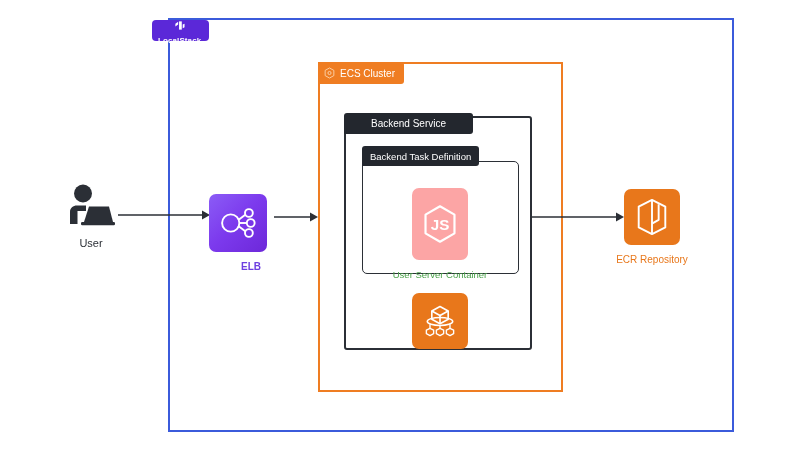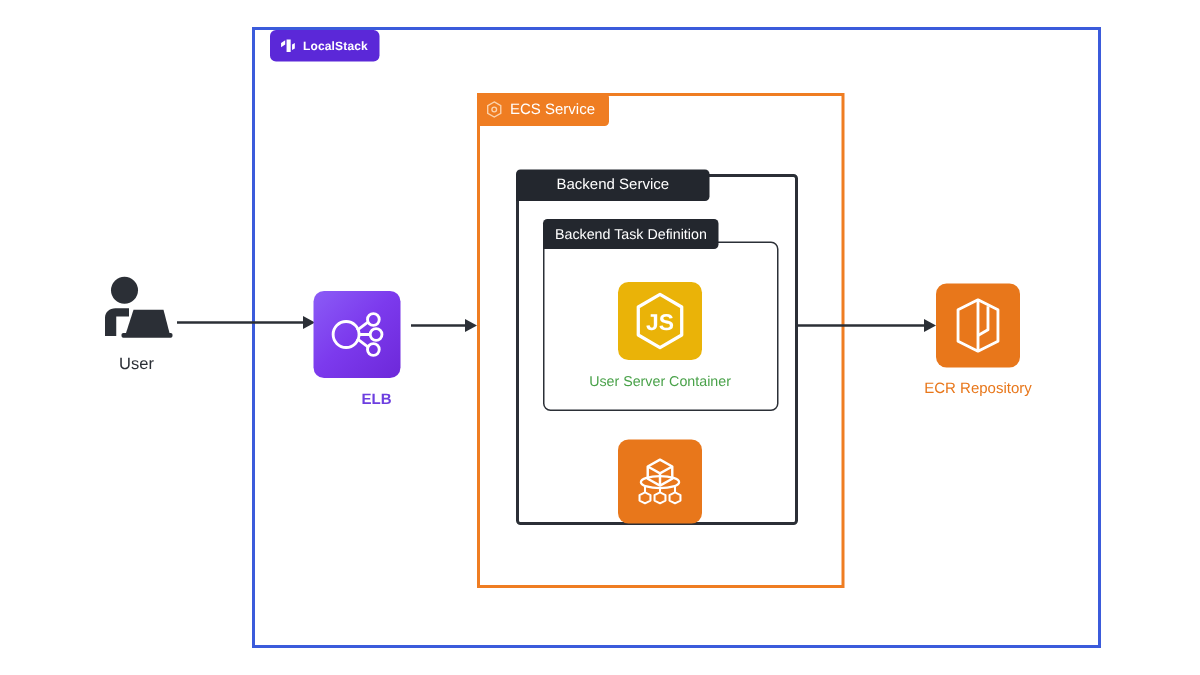--- a/index.html
+++ b/index.html
@@ -14,28 +14,29 @@
   
   .localstack-box {
     position: absolute;
     left: 168px; top: 18px;
     width: 566px; height: 414px;
     border: 2px solid #3b5bdb;
     background: transparent;
   }
   .localstack-badge {
     position: absolute;
-    left: 180px; top: 20px;
+    left: 152px; top: 20px;
     height: 21px;
     background: #5b28d8;
     border-radius: 4px;
     display: flex; align-items: center;
     padding: 0 8px 0 6px;
     gap: 5px;
     z-index: 6;
+    flex-direction: column;
   }
   .localstack-badge .ls-text {
     color: #ffffff;
     font-size: 8px;
     font-weight: bold;
     letter-spacing: .1px;
     white-space: nowrap;
   }
 
   
@@ -107,21 +108,21 @@
 
   .user-node  { left: 46px;  top: 184px; width: 90px; }
   .user-node .node-label { color:#2b2f36; font-size: 11px; }
 
   .elb-node   { left: 209px; top: 194px; width: 58px; }
   .elb-tile   { width: 58px; height: 58px;
                 background: linear-gradient(135deg,#8b5cf6 0%, #7c3aed 48%, #6d28d9 100%); }
   .elb-node .node-label { color:#6d3fe0; font-weight: bold; margin-left: 26px; }
 
   .node-node  { left: 412px; top: 188px; width: 56px; }
-  .node-tile-green { width: 56px; height: 52px; background:#eab308; }
+  .node-tile-green { width: 56px; height: 72px; background:#fca5a5; }
   .node-node .node-label { color:#4aa24a; font-size: 9.5px; }
 
   .ecs-svc-node { left: 412px; top: 293px; width: 56px; }
   .ecs-tile-orange { width: 56px; height: 56px; background:#e8771b; }
 
   .ecr-node   { left: 624px; top: 189px; width: 56px; text-align: right; }
   .ecr-tile   { width: 56px; height: 56px; background:#e8771b; }
   .ecr-node .node-label { color:#e8771b; font-size: 10px; }
 
   
@@ -150,21 +151,21 @@
 
   <div class="ecs-box"></div>
 
   <div class="ecs-badge">
     <span>
       <svg width="11" height="12" viewBox="0 0 24 26">
         <path d="M12 2 L21.5 7.3 L21.5 18.7 L12 24 L2.5 18.7 L2.5 7.3 Z" fill="none" stroke="#fbd3ad" stroke-width="2"></path>
         <circle cx="12" cy="13" r="3.4" fill="none" stroke="#fbd3ad" stroke-width="2"></circle>
       </svg>
     </span>
-    <span class="ecs-text">ECS Service</span>
+    <span class="ecs-text">ECS Cluster</span>
   </div>
 
   <div class="service-box"></div>
 
   <div class="service-badge">
     <span class="svc-text">Backend Service</span>
   </div>
 
   <div class="task-box"></div>
 

